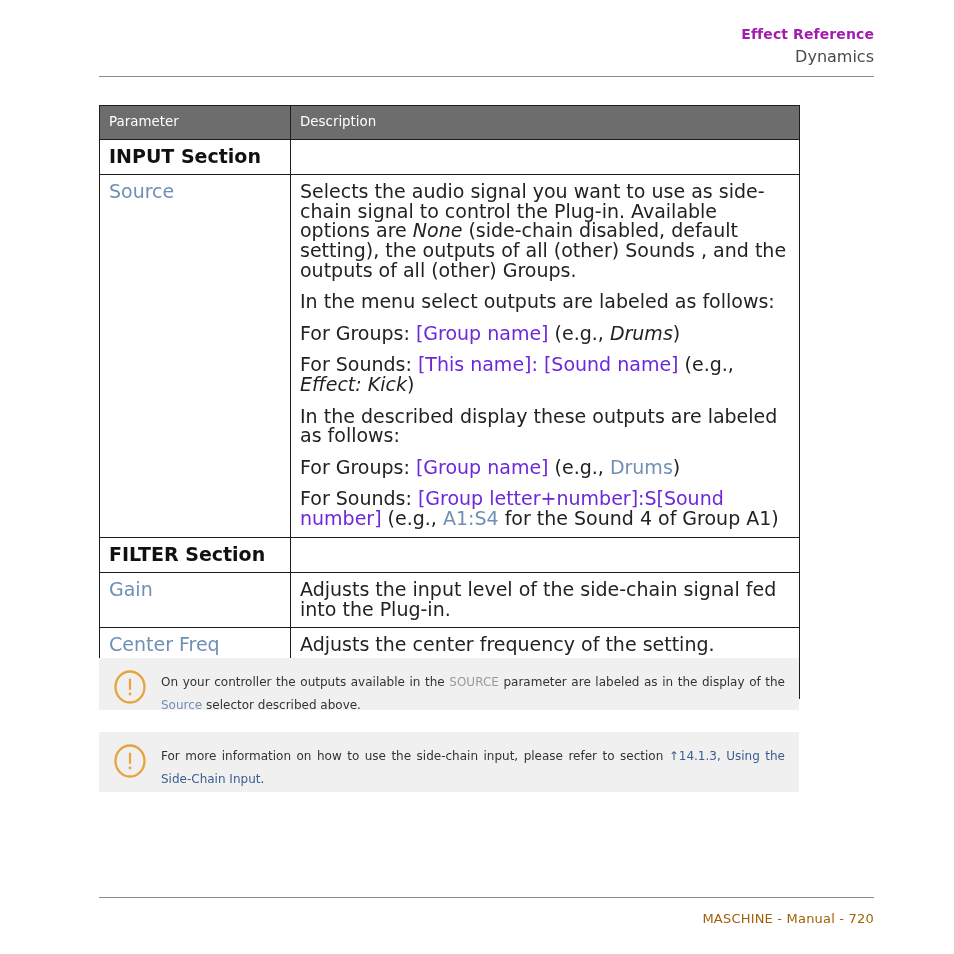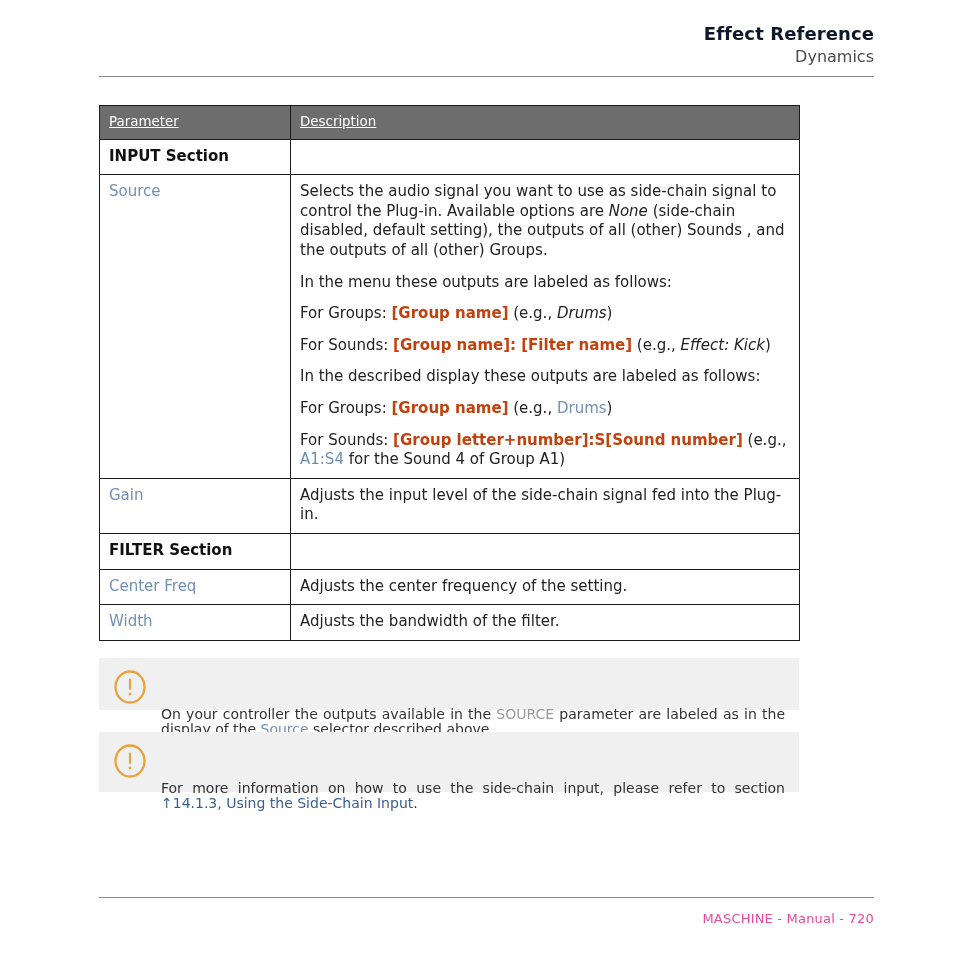--- a/index.html
+++ b/index.html
@@ -24,23 +24,23 @@
 
   
   .runhead {
     position: absolute;
     left: 99px;
     top: 26px;
     width: 775px;
     text-align: right;
   }
   .runhead-title {
-    font-size: 18px;
+    font-size: 14px;
     font-weight: bold;
-    color: #0f172a;
+    color: #a21caf;
     letter-spacing: 0.1px;
     line-height: 16px;
   }
   .runhead-sub {
     font-size: 16px;
     color: #4a4a4a;
     line-height: 16px;
     margin-top: 7px;
   }
   .runhead-rule {
@@ -58,53 +58,52 @@
     left: 99px;
     top: 105px;
     width: 700px;
     border-collapse: collapse;
     table-layout: fixed;
   }
   .ptable td, .ptable th {
     border: 1px solid #1c1c1c;
     vertical-align: top;
     padding: 7px 9px 8px 9px;
-    font-size: 15px;
+    font-size: 19px;
     line-height: 19.6px;
   }
   .ptable col.c1 { width: 191px; }
   .ptable col.c2 { width: 509px; }
 
   .thead-row th {
     background: #6d6d6d;
     color: #ffffff;
     font-weight: normal;
     text-align: left;
     font-size: 13.4px;
     padding-top: 6px;
     padding-bottom: 7px;
     border-color: #1c1c1c;
-    text-decoration: underline;
   }
   .sect-cell {
     font-weight: bold;
     color: #111111;
     font-size: 13.2px;
   }
   .param {
     color: #6f8fb5;
   }
   .ptable p {
     margin: 0 0 0 0;
   }
   .ptable p + p {
     margin-top: 12px;
   }
   .it { font-style: italic; }
-  .bd { font-weight: bold; color: #c2410c; }
+  .bd { font-weight: normal; color: #6d28d9; }
   .blu { color: #6f8fb5; }
 
   
   .note {
     position: absolute;
     left: 99px;
     width: 700px;
     background: #f0f0f0;
     box-sizing: border-box;
     display: flex;
@@ -113,26 +112,25 @@
   }
   .note-icon {
     flex: 0 0 auto;
     width: 34px;
     height: 34px;
     margin-right: 14px;
     margin-top: 1px;
   }
   .note-body {
     flex: 1 1 auto;
-    font-size: 14px;
-    line-height: 15px;
+    font-size: 12px;
+    line-height: 23px;
     color: #333333;
     text-align: justify;
     padding-top: 2px;
-    margin-top: 36px;
   }
   .note-grey { color: #9a9a9a; }
   .note-link { color: #3a5f8f; }
 
   #note-1 { top: 658px; height: 52px; }
   #note-2 { top: 732px; height: 60px; }
 
   
   .footer-rule {
     position: absolute;
@@ -142,21 +140,21 @@
     height: 1px;
     background: #8a8a8a;
   }
   .footer-text {
     position: absolute;
     left: 99px;
     top: 911px;
     width: 775px;
     text-align: right;
     font-size: 13px;
-    color: #ec4899;
+    color: #a16207;
     letter-spacing: 0.2px;
   }
 </style>
 </head>
 <body>
 
 <div class="page">
 
   <div class="runhead">
     <div class="runhead-title">Effect Reference</div>
@@ -177,37 +175,37 @@
     </thead>
     <tbody id="table-body">
         <tr>
           <td class="sect-cell">INPUT Section</td>
           <td>&nbsp;</td>
         </tr>
         <tr>
           <td><span class="param">Source</span></td>
           <td>
             <p>Selects the audio signal you want to use as side-chain signal to control the Plug-in. Available options are <span class="it">None</span> (side-chain disabled, default setting), the outputs of all (other) Sounds , and the outputs of all (other) Groups.</p>
-            <p>In the menu these outputs are labeled as follows:</p>
+            <p>In the menu select outputs are labeled as follows:</p>
             <p>For Groups: <span class="bd">[Group name]</span> (e.g., <span class="it">Drums</span>)</p>
-            <p>For Sounds: <span class="bd">[Group name]: [Filter name]</span> (e.g., <span class="it">Effect: Kick</span>)</p>
+            <p>For Sounds: <span class="bd">[This name]: [Sound name]</span> (e.g., <span class="it">Effect: Kick</span>)</p>
             <p>In the described display these outputs are labeled as follows:</p>
             <p>For Groups: <span class="bd">[Group name]</span> (e.g., <span class="blu">Drums</span>)</p>
             <p>For Sounds: <span class="bd">[Group letter+number]:S[Sound number]</span> (e.g., <span class="blu">A1:S4</span> for the Sound 4 of Group A1)</p>
           </td>
         </tr>
         <tr>
-          <td><span class="param">Gain</span></td>
-          <td>
-            <p>Adjusts the input level of the side-chain signal fed into the Plug-in.</p>
-          </td>
-        </tr>
-        <tr>
           <td class="sect-cell">FILTER Section</td>
           <td>&nbsp;</td>
+        </tr>
+        <tr>
+          <td><span class="param">Gain</span></td>
+          <td>
+            <p>Adjusts the input level of the side-chain signal fed into the Plug-in.</p>
+          </td>
         </tr>
         <tr>
           <td><span class="param">Center Freq</span></td>
           <td>
             <p>Adjusts the center frequency of the setting.</p>
           </td>
         </tr>
         <tr>
           <td><span class="param">Width</span></td>
           <td>

